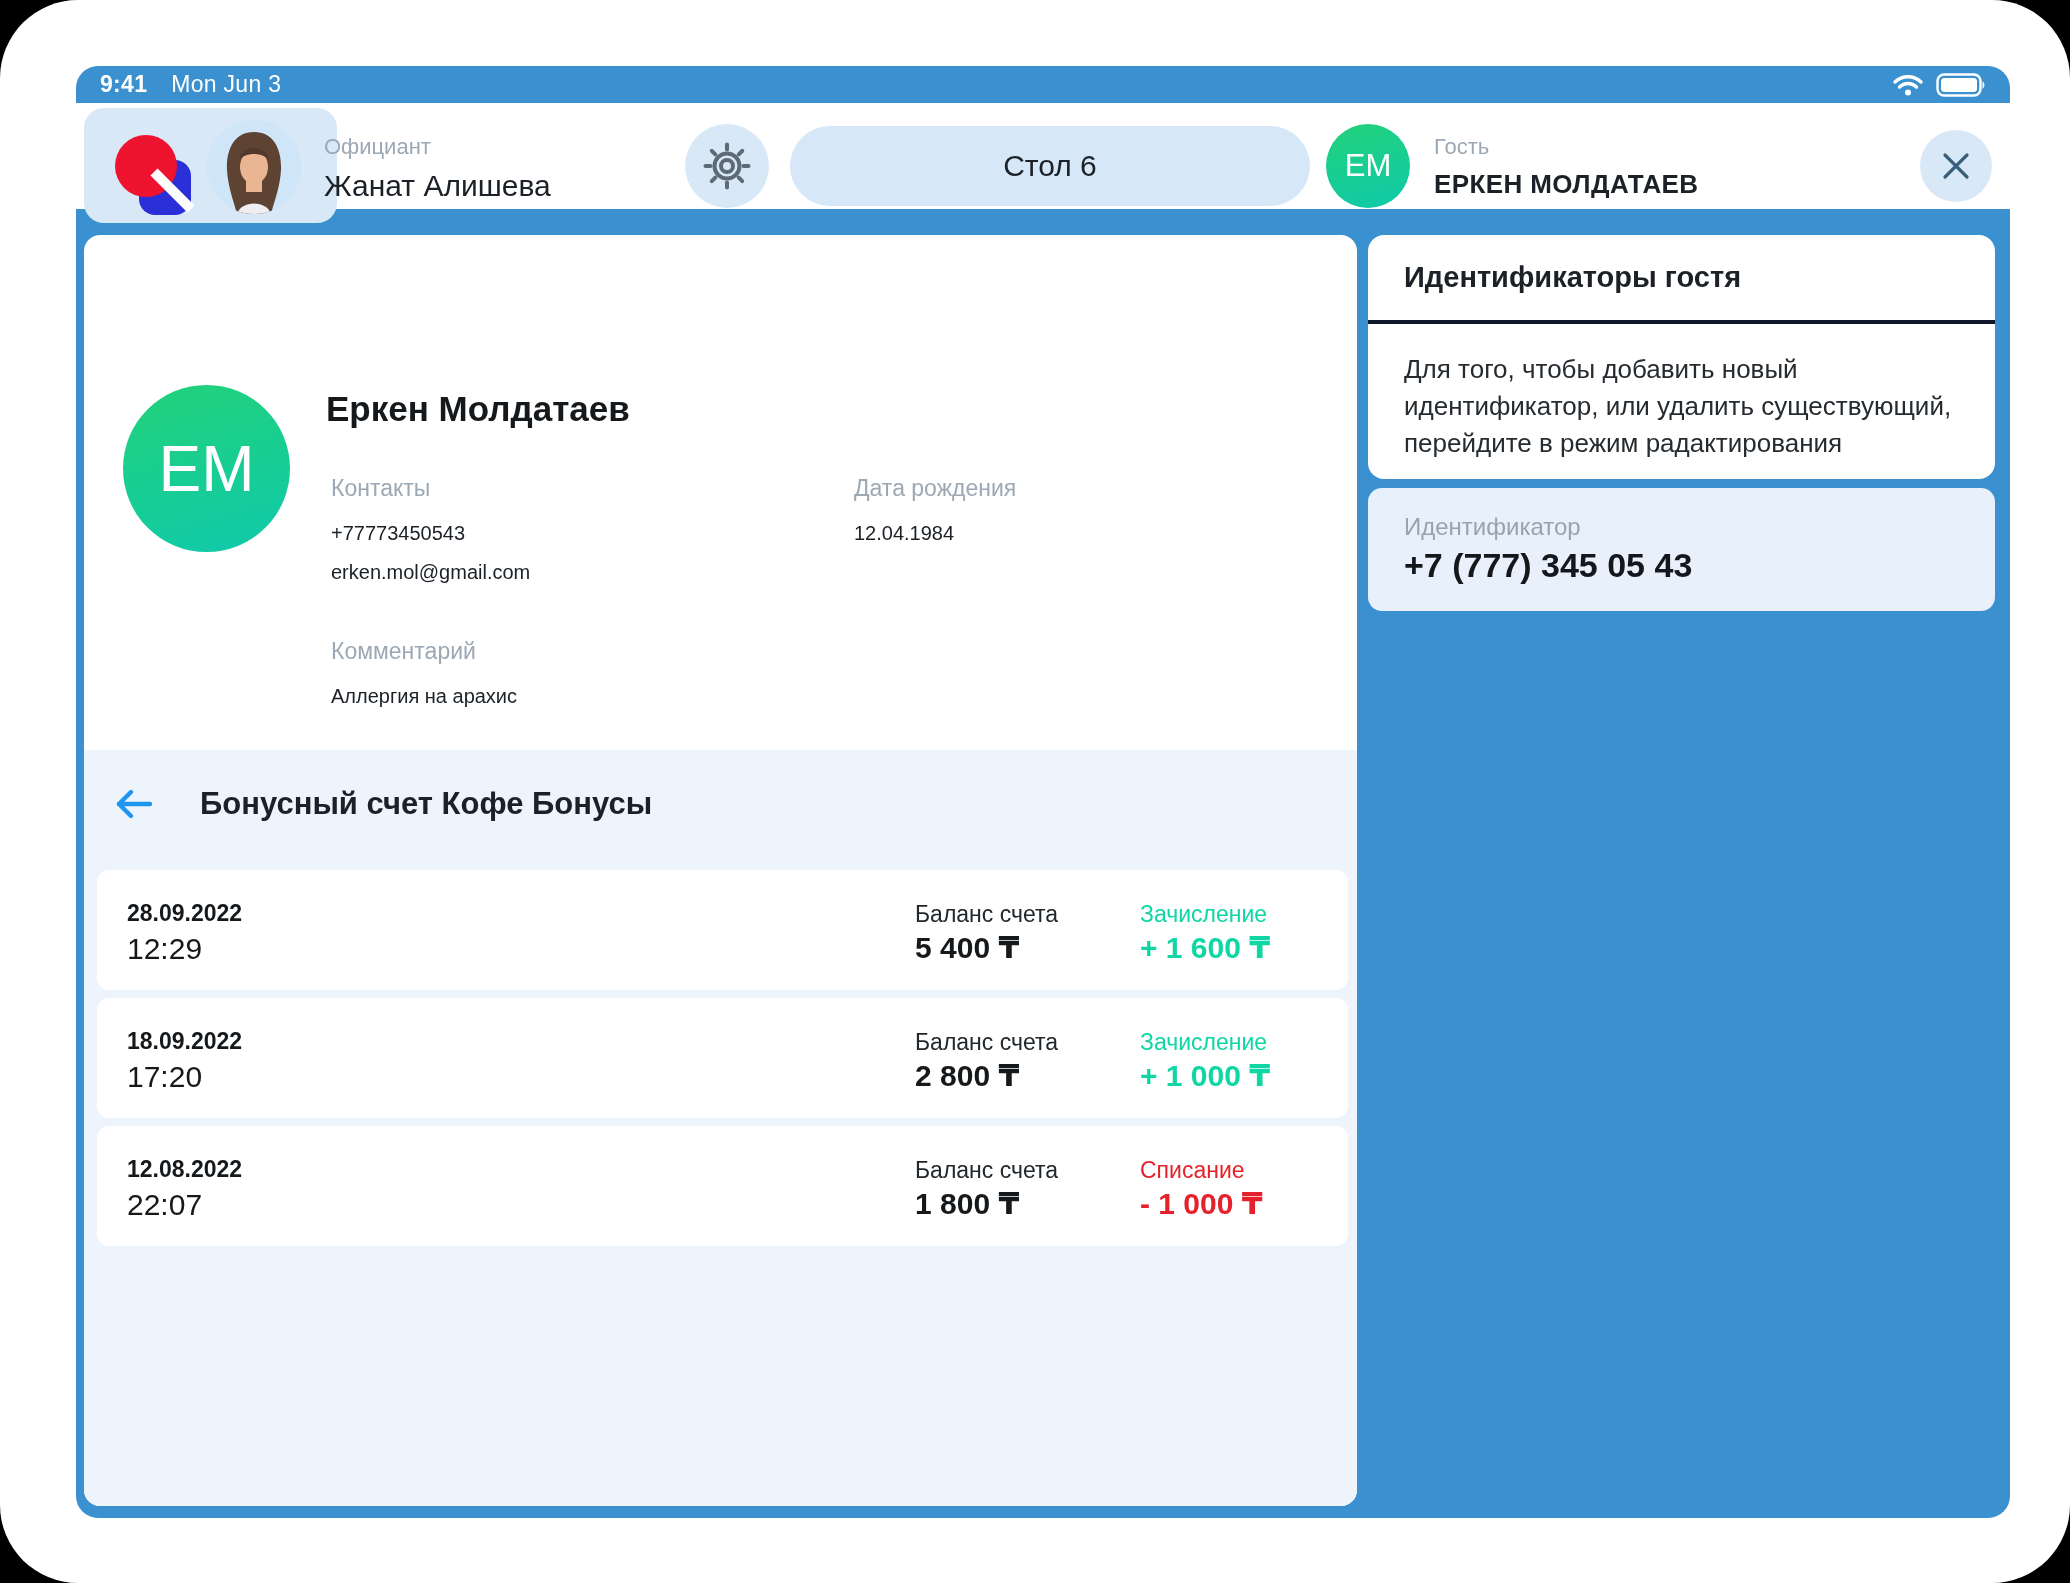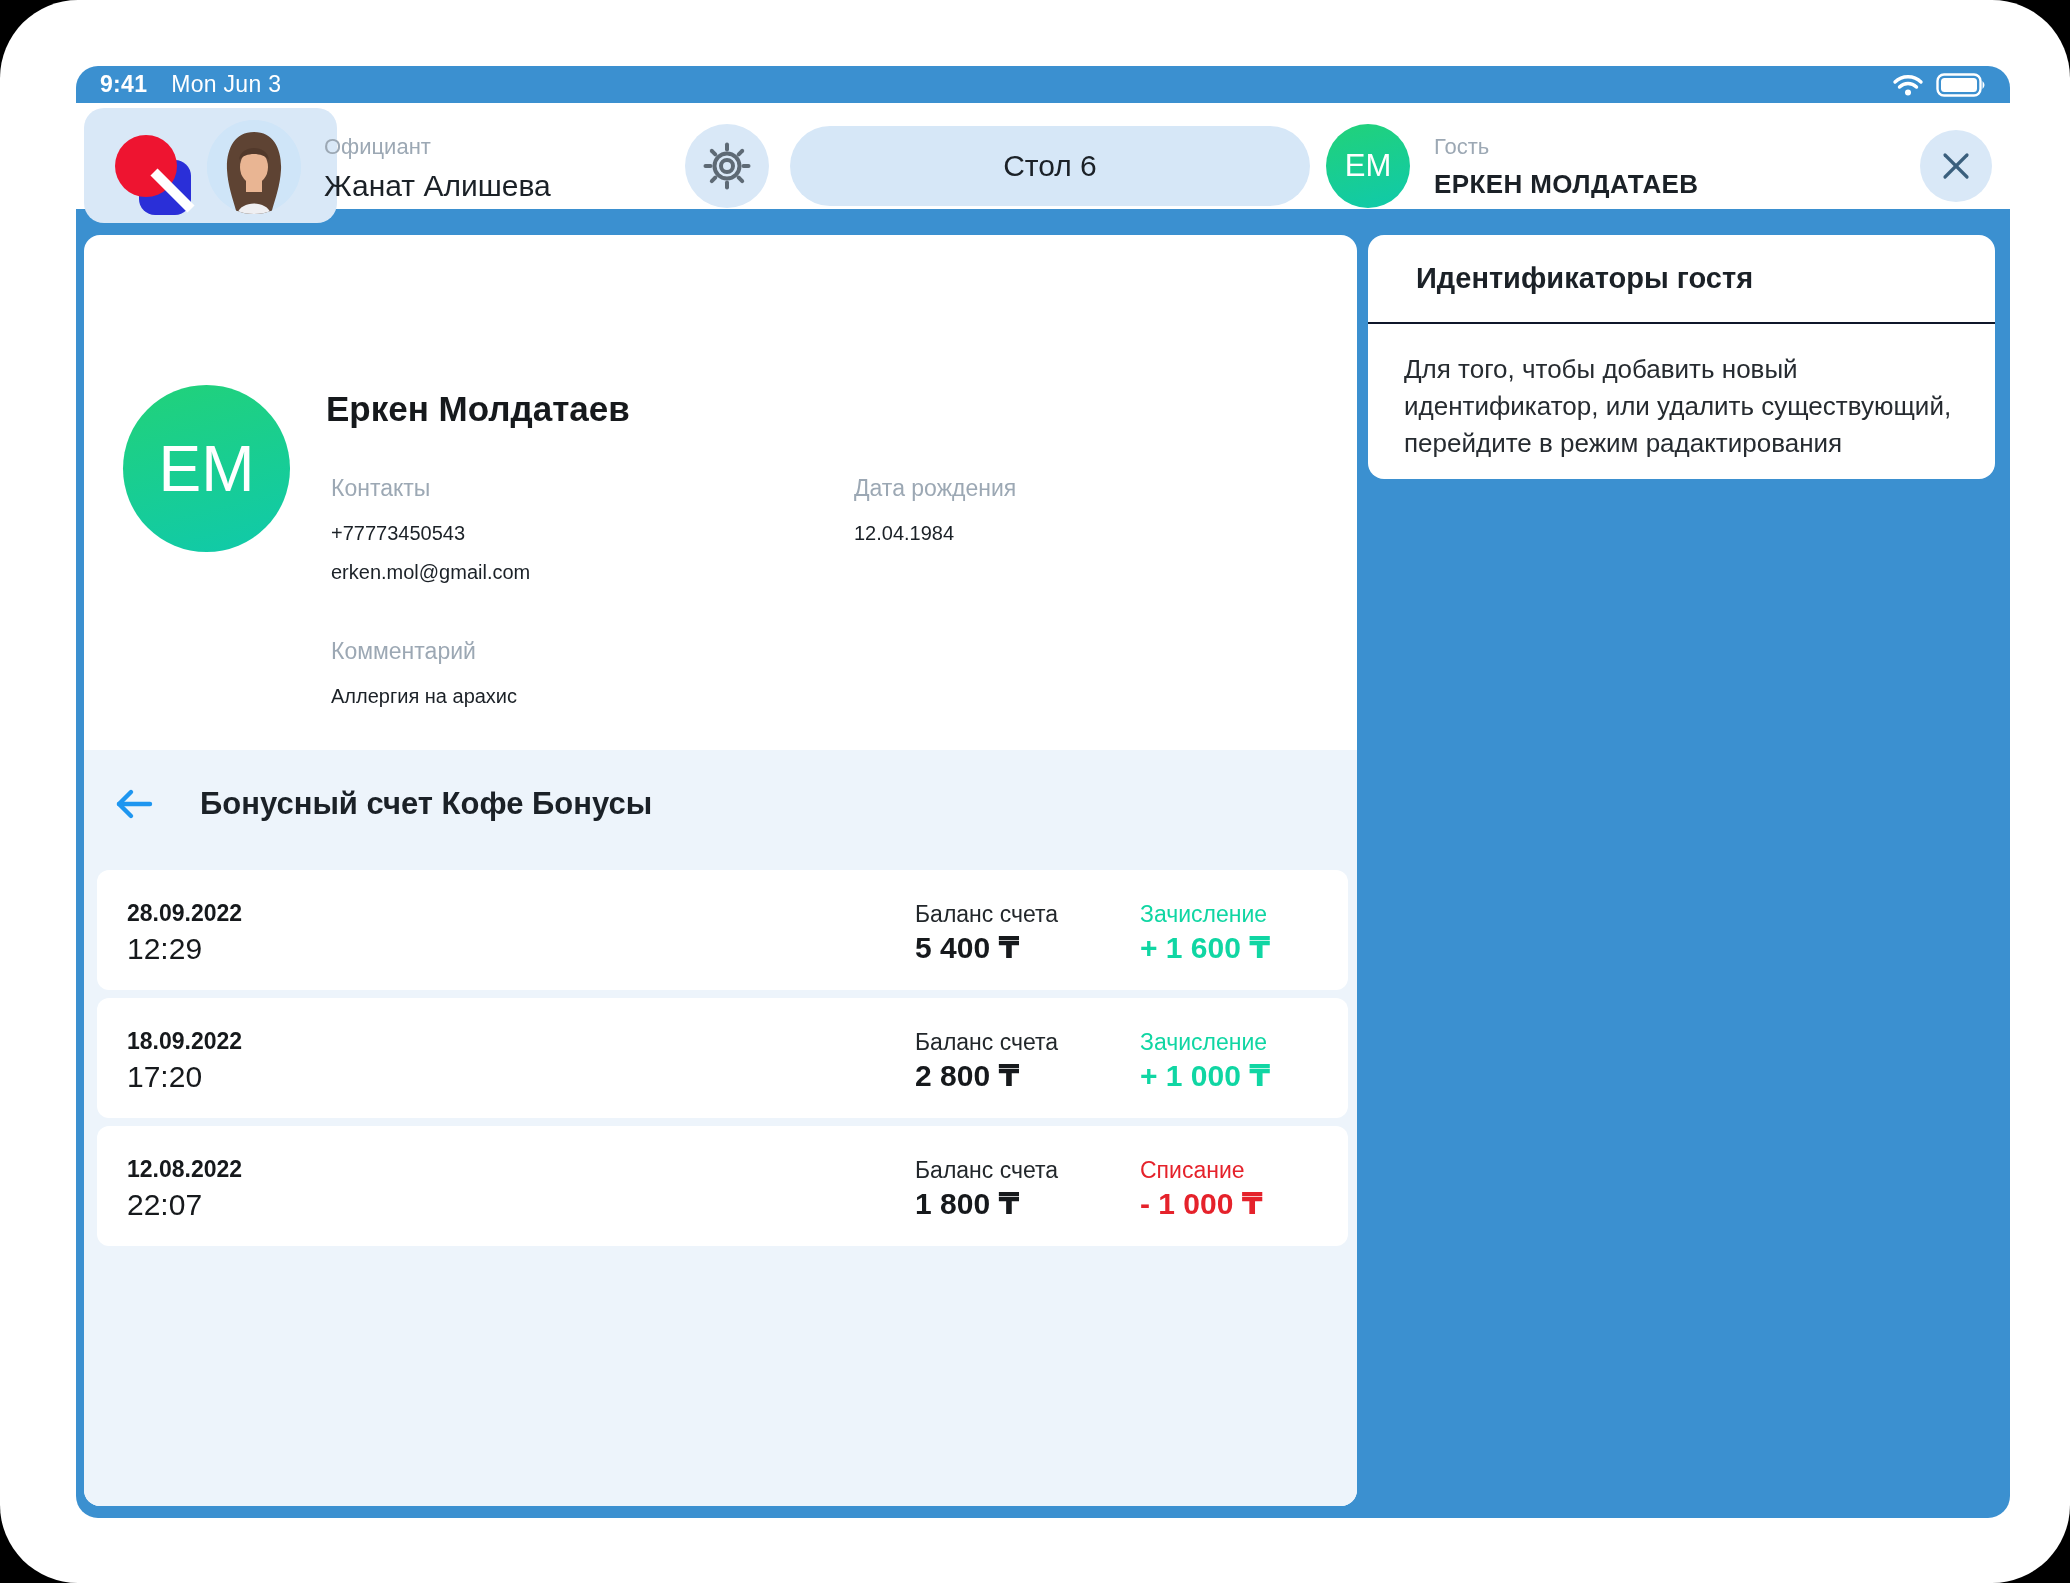--- a/index.html
+++ b/index.html
@@ -114,22 +114,22 @@
   .tx-type{position:absolute;left:1043px;top:31px;font-size:23px;}
   .tx-amount{position:absolute;left:1043px;top:60px;font-size:30px;font-weight:600;}
   .tx-row.credit .tx-type,.tx-row.credit .tx-amount{color:#10D6A3;}
   .tx-row.debit  .tx-type,.tx-row.debit  .tx-amount{color:#E5222B;}
   
   .ident-card{
     position:absolute;left:1292px;top:169px;width:627px;height:244px;
     background:#ffffff;border-radius:16px;overflow:hidden;
   }
   .ident-header{
-    position:absolute;left:0;top:0;right:0;height:89px;border-bottom:2px solid #0f172a;
-    display:flex;align-items:center;padding-left:48px;box-sizing:border-box;
+    position:absolute;left:0;top:0;right:0;height:89px;border-bottom:4px solid #0f172a;
+    display:flex;align-items:center;padding-left:36px;box-sizing:border-box;
     font-size:29px;font-weight:600;color:#1B2127;
   }
   .ident-desc{
     position:absolute;left:36px;right:26px;top:116px;
     font-size:26px;line-height:37px;color:#262B30;
   }
   .identifier-value-card{
     position:absolute;left:1292px;top:422px;width:627px;height:123px;
     background:#E8F1FB;border-radius:14px;
   }
@@ -292,15 +292,19 @@
         </div>
 
       </div>
     </div>
 
     <div class="ident-card">
       <div class="ident-header">Идентификаторы гостя</div>
       <div class="ident-desc">Для того, чтобы добавить новый идентификатор, или удалить существующий, перейдите в режим радактирования</div>
     </div>
 
+    <div class="identifier-value-card">
+      <div class="iv-label">Идентификатор</div>
+      <div class="iv-value">+7 (777) 345 05 43</div>
+    </div>
 
   </div>
 </div>
 
 </body></html>

